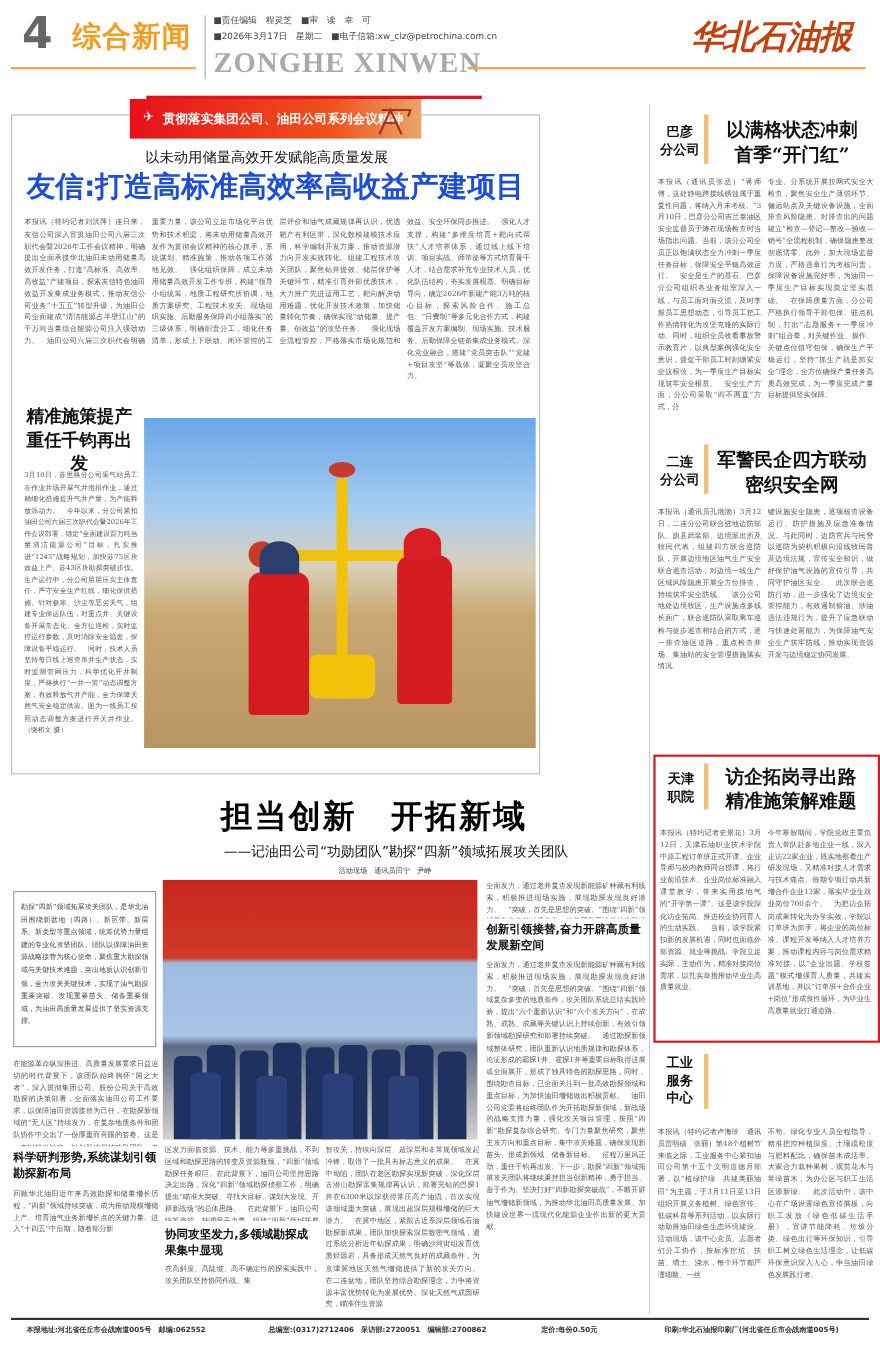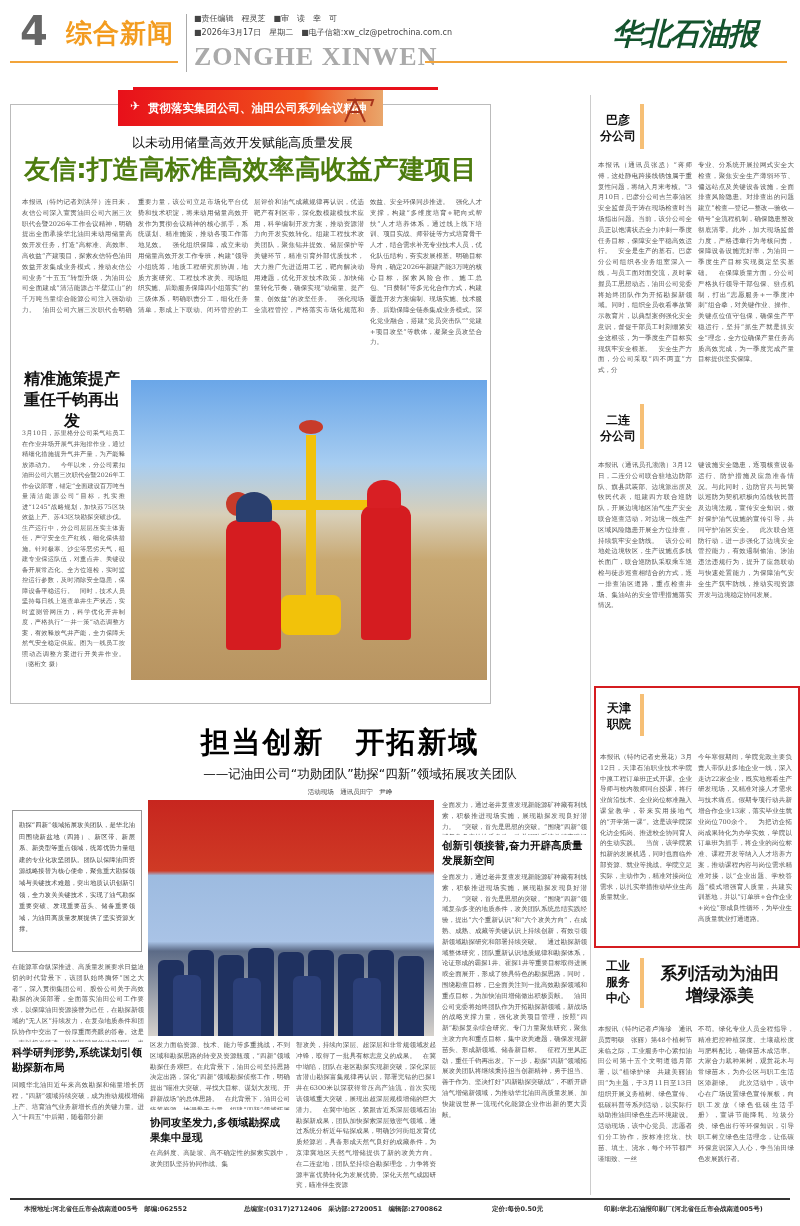--- a/index.html
+++ b/index.html
@@ -4,27 +4,27 @@
 <style>
 *{box-sizing:border-box;margin:0;padding:0}
 body{width:800px;height:1226px;background:#fff;font-family:"DejaVu Serif","Liberation Serif",serif;color:#333;position:relative;overflow:hidden}
 .abs{position:absolute}
 .masthead .pnum{left:20px;top:8px;font:bold 40px "DejaVu Sans",sans-serif;color:#666}
 .masthead .sect{left:66px;top:16px;font:bold 26px "DejaVu Sans",sans-serif;color:#f39c1f;letter-spacing:1px}
 .masthead .oline{left:10px;top:61px;width:168px;height:2px;background:#f2a43a}
 .masthead .vsep{left:186px;top:14px;width:1px;height:58px;background:#aaa}
 .masthead .meta{left:194px;top:12px;font:8px "DejaVu Sans",sans-serif;color:#444;line-height:14px}
 .masthead .pinyin{left:194px;top:42px;font:bold 26px "Liberation Serif",serif;color:#aaa;letter-spacing:1px}
-.masthead .logo{left:612px;top:14px;font:bold italic 30px "DejaVu Serif",serif;color:#14532d;letter-spacing:-1px}
+.masthead .logo{left:628px;top:14px;font:bold italic 30px "DejaVu Serif",serif;color:#c2410c;letter-spacing:-1px}
 .masthead .rline{left:425px;top:61px;width:362px;height:2px;background:#f2a43a}
 .redrule{left:133px;top:87px;width:305px;height:3px;background:#e8101a}
 .banner{left:118px;top:90px;width:265px;height:36px;background:linear-gradient(90deg,#e8101a,#f0521c 70%,#e9a66b);color:#fff;font:bold 11.5px "DejaVu Sans",sans-serif;display:flex;align-items:center;padding-left:30px}
 .box1{left:10px;top:104px;width:481px;height:600px;border:1px solid #bbb;background:#fff}
 .kicker1{left:2px;top:134px;width:481px;text-align:center;font:13px "DejaVu Sans",sans-serif;color:#111}
-.head1{left:10px;top:152px;width:481px;text-align:center;font:bold 26px "DejaVu Sans",sans-serif;color:#4d7c0f;letter-spacing:0px}
+.head1{left:10px;top:152px;width:481px;text-align:center;font:bold 26px "DejaVu Sans",sans-serif;color:#1d4ed8;letter-spacing:0px}
 .col{font-size:6.5px;line-height:10.8px;color:#555;text-align:justify;overflow:hidden}
 .sidebox-title{font:bold 19px "DejaVu Serif",serif;color:#111;text-align:center;line-height:25px}
 .photo1{left:131px;top:380px;width:356px;height:300px;background:linear-gradient(180deg,#6aa6e8 0%,#a7cdf1 28%,#d8cfb8 45%,#c8a872 60%,#b89461 100%);overflow:hidden}
 .person{position:absolute;background:#d51c20;border-radius:12px 12px 4px 4px}
 .helmet{position:absolute;border-radius:50% 50% 10% 10%}
 .pipe{position:absolute;background:#f2c20a}
 .head2{left:140px;top:723px;width:400px;text-align:center;font:bold 29px "DejaVu Sans",sans-serif;color:#000;letter-spacing:2px}
 .sub2{left:130px;top:766px;width:460px;text-align:center;font:12.5px "DejaVu Sans",sans-serif;color:#111}
 .byline2{left:240px;top:788px;width:220px;text-align:center;font:6.5px "DejaVu Serif",serif;color:#444}
 .quote-box{left:12px;top:810px;width:130px;height:142px;border:1px solid #999;background:#fff;padding:8px 6px;font-size:6.3px;line-height:11.6px;color:#444;text-align:justify}
@@ -131,56 +131,64 @@
 <div class="abs col" style="left:442px;top:872px;width:145px;height:324px">全面发力，通过老井复查发现新能源矿种藏有利线索，积极推进现场实施，展现勘探发现良好潜力。　“突破，首先是思想的突破。”围绕“四新”领域复杂多变的地质条件，攻关团队系统总结实践经验，提出“六个重新认识”和“六个攻关方向”，在成熟、成熟、成藏等关键认识上持续创新，有效引领新领域勘探研究和部署持续突破。　通过勘探新领域整体研究，团队重新认识地质规律和勘探体系，论证形成的霸探1井、霍探1井等重要目标取得进展或全面展开，形成了独具特色的勘探思路，同时，围绕勘查目标，已全面关注到一批高效勘探领域和重点目标，为加快油田增储做出积极贡献。　油田公司党委将始终团队作为开拓勘探新领域，新战场的战略支撑力量，强化攻关项目管理，按照“四新”勘探复杂综合研究、专门力量聚焦研究，聚焦主攻方向和重点目标，集中攻关难题，确保发现新苗头、形成新领域、储备新目标。　征程万里风正劲，重任千钧再出发。下一步，勘探“四新”领域拓展攻关团队将继续秉持担当创新精神，勇于担当、善于作为、坚决打好“四新勘探突破战”，不断开辟油气增储新领域，为推动华北油田高质量发展、加快建设世界一流现代化能源企业作出新的更大贡献。</div>
 
 <div class="abs vline" style="left:590px;top:95px;height:1100px"></div>
 
 <div class="abs" style="left:596px;top:104px;width:200px;height:56px;display:flex">
   <div style="width:44px;padding-top:8px">
     <div class="rbox-label">巴彦</div>
     <div class="rbox-label">分公司</div>
   </div>
   <div class="rbox-tick"></div>
+  <div style="flex:1;padding-top:4px">
+    <div class="rbox-title">以满格状态冲刺</div>
+    <div class="rbox-title">首季“开门红”</div>
+  </div>
 </div>
-<div class="abs col" style="left:598px;top:160px;width:94px;height:235px">本报讯（通讯员张丞）“蒋师傅，这处静电跨接线锈蚀属于重复性问题，将纳入月末考核。”3月10日，巴彦分公司吉兰泰油区安全监督员于涛在现场检查时当场指出问题。当前，该分公司全员正以饱满状态全力冲刺一季度任务目标，保障安全平稳高效运行。　安全是生产的基石。巴彦分公司组织各业务组室深入一线，与员工面对面交流，及时掌握员工思想动态，油田公司党委将始终团队作为开拓勘探新领域。同时，组织全员收看事故警示教育片，以典型案例强化安全意识，督促干部员工时刻绷紧安全这根弦，为一季度生产目标实现筑牢安全根基。　安全生产方面，分公司采取“四不两直”方式，分</div>
+<div class="abs col" style="left:598px;top:160px;width:94px;height:235px">本报讯（通讯员张丞）“蒋师傅，这处静电跨接线锈蚀属于重复性问题，将纳入月末考核。”3月10日，巴彦分公司吉兰泰油区安全监督员于涛在现场检查时当场指出问题。当前，该分公司全员正以饱满状态全力冲刺一季度任务目标，保障安全平稳高效运行。　安全是生产的基石。巴彦分公司组织各业务组室深入一线，与员工面对面交流，及时掌握员工思想动态，引导员工把工作热情转化为攻坚克难的实际行动。同时，组织全员收看事故警示教育片，以典型案例强化安全意识，督促干部员工时刻绷紧安全这根弦，为一季度生产目标实现筑牢安全根基。　安全生产方面，分公司采取“四不两直”方式，分</div>
 <div class="abs col" style="left:698px;top:160px;width:96px;height:235px">专业、分系统开展拉网式安全大检查，聚焦安全生产薄弱环节、偏远站点及关键设备设施，全面排查风险隐患。对排查出的问题建立“检查—登记—整改—验收—销号”全流程机制，确保隐患整改彻底清零。此外，加大现场监督力度，严格违章行为考核问责，保障设备设施完好率，为油田一季度生产目标实现奠定坚实基础。　在保障质量方面，分公司严格执行领导干部包保、驻点机制，打出“志愿服务+一季度冲刺”组合拳，对关键作业、操作、关键点位值守包保，确保生产平稳运行，坚持“抓生产就是抓安全”理念，全方位确保产量任务高质高效完成，为一季度完成产量目标提供坚实保障。</div>
 
 <div class="abs" style="left:596px;top:404px;width:200px;height:56px;display:flex">
   <div style="width:44px;padding-top:8px">
     <div class="rbox-label">二连</div>
     <div class="rbox-label">分公司</div>
   </div>
   <div class="rbox-tick"></div>
+  <div style="flex:1;padding-top:4px">
+    <div class="rbox-title">军警民企四方联动</div>
+    <div class="rbox-title">密织安全网</div>
+  </div>
 </div>
 <div class="abs col" style="left:598px;top:460px;width:94px;height:222px">本报讯（通讯员孔渤渤）3月12日，二连分公司联合驻地边防部队、旗县武装部、边境派出所及牧民代表，组建四方联合巡防队，开展边境地区油气生产安全联合巡查活动，对边境一线生产区域风险隐患开展全方位排查，持续筑牢安全防线。　该分公司地处边境牧区，生产设施点多线长面广，联合巡防队采取乘车巡检与徒步巡查相结合的方式，逐一排查油区道路，重点检查井场、集油站的安全管理措施落实情况。</div>
 <div class="abs col" style="left:698px;top:460px;width:96px;height:222px">键设施安全隐患，逐项核查设备运行、防护措施及应急准备情况。与此同时，边防官兵与民警以巡防为契机积极向沿线牧民普及边境法规，宣传安全知识，做好保护油气设施的宣传引导，共同守护油区安全。　此次联合巡防行动，进一步强化了边境安全管控能力，有效遏制偷油、涉油违法违规行为，提升了应急联动与快速处置能力，为保障油气安全生产筑牢防线，推动实现资源开发与边境稳定协同发展。</div>
 
 <div class="abs redbox"></div>
 <div class="abs" style="left:598px;top:694px;width:196px;height:52px;display:flex">
   <div style="width:42px;padding-top:6px">
     <div class="rbox-label">天津</div>
     <div class="rbox-label">职院</div>
   </div>
   <div class="rbox-tick"></div>
+  <div style="flex:1;padding-top:2px">
+    <div class="rbox-title">访企拓岗寻出路</div>
+    <div class="rbox-title">精准施策解难题</div>
+  </div>
 </div>
 <div class="abs col" style="left:600px;top:752px;width:92px;height:190px">本报讯（特约记者史景花）3月12日，天津石油职业技术学院中原工程订单班正式开课。企业导师与校内教师同台授课，将行业前沿技术、企业岗位标准融入课堂教学，带来实用接地气的“开学第一课”。这是该学院深化访企拓岗、推进校企协同育人的生动实践。　当前，该学院紧扣新的发展机遇，同时也面临外部资源、就业等挑战。学院立足实际，主动作为，精准对接岗位需求，以扎实举措推动毕业生高质量就业。</div>
 <div class="abs col" style="left:698px;top:752px;width:94px;height:190px">今年寒假期间，学院党政主要负责人带队赴多地企业一线，深入走访22家企业，既实地察看生产研发现场，又精准对接人才需求与技术痛点。假期专项行动共新增合作企业13家，落实毕业生就业岗位700余个。　为把访企拓岗成果转化为办学实效，学院以订单班为抓手，将企业的岗位标准、课程开发等纳入人才培养方案，推动课程内容与岗位需求精准对接，以“企业出题、学校答题”模式增强育人质量，共建实训基地，并以“订单班+合作企业+岗位”形成良性循环，为毕业生高质量就业打通道路。</div>
 
 <div class="abs" style="left:596px;top:958px;width:200px;height:62px;display:flex">
   <div style="width:44px">
     <div class="rbox-label">工业</div>
     <div class="rbox-label">服务</div>
     <div class="rbox-label">中心</div>
   </div>
   <div class="rbox-tick"></div>
-  <div style="flex:1;padding-top:4px">
-    <div class="rbox-title">系列活动为油田</div>
-    <div class="rbox-title">增绿添美</div>
-  </div>
 </div>
 <div class="abs col" style="left:598px;top:1024px;width:94px;height:172px">本报讯（特约记者卢海珍　通讯员贾明硕　张丽）第48个植树节来临之际，工业服务中心紧扣油田公司第十五个文明道德月部署，以“植绿护绿　共建美丽油田”为主题，于3月11日至13日组织开展义务植树、绿色宣传、低碳科普等系列活动，以实际行动助推油田绿色生态环境建设。　活动现场，该中心党员、志愿者们分工协作，按标准挖坑、扶苗、填土、浇水，每个环节都严谨细致、一丝</div>
 <div class="abs col" style="left:698px;top:1024px;width:96px;height:172px">不苟。绿化专业人员全程指导，精准把控种植深度、土壤疏松度与肥料配比，确保苗木成活率。大家合力栽种果树，观赏花木与常绿苗木，为办公区与职工生活区添新绿。　此次活动中，该中心在广场设置绿色宣传展板，向职工发放《绿色低碳生活手册》，宣讲节能降耗、垃圾分类、绿色出行等环保知识，引导职工树立绿色生活理念，让低碳环保意识深入人心，争当油田绿色发展践行者。</div>
 
 <div class="abs footer-rule"></div>
 <div class="abs footer" style="left:24px">本报地址:河北省任丘市会战南道005号　邮编:062552</div>
 <div class="abs footer" style="left:244px">总编室:(0317)2712406　采访部:2720051　编辑部:2700862</div>
 <div class="abs footer" style="left:492px">定价:每份0.50元</div>
 <div class="abs footer" style="left:604px">印刷:华北石油报印刷厂(河北省任丘市会战南道005号)</div>
 

